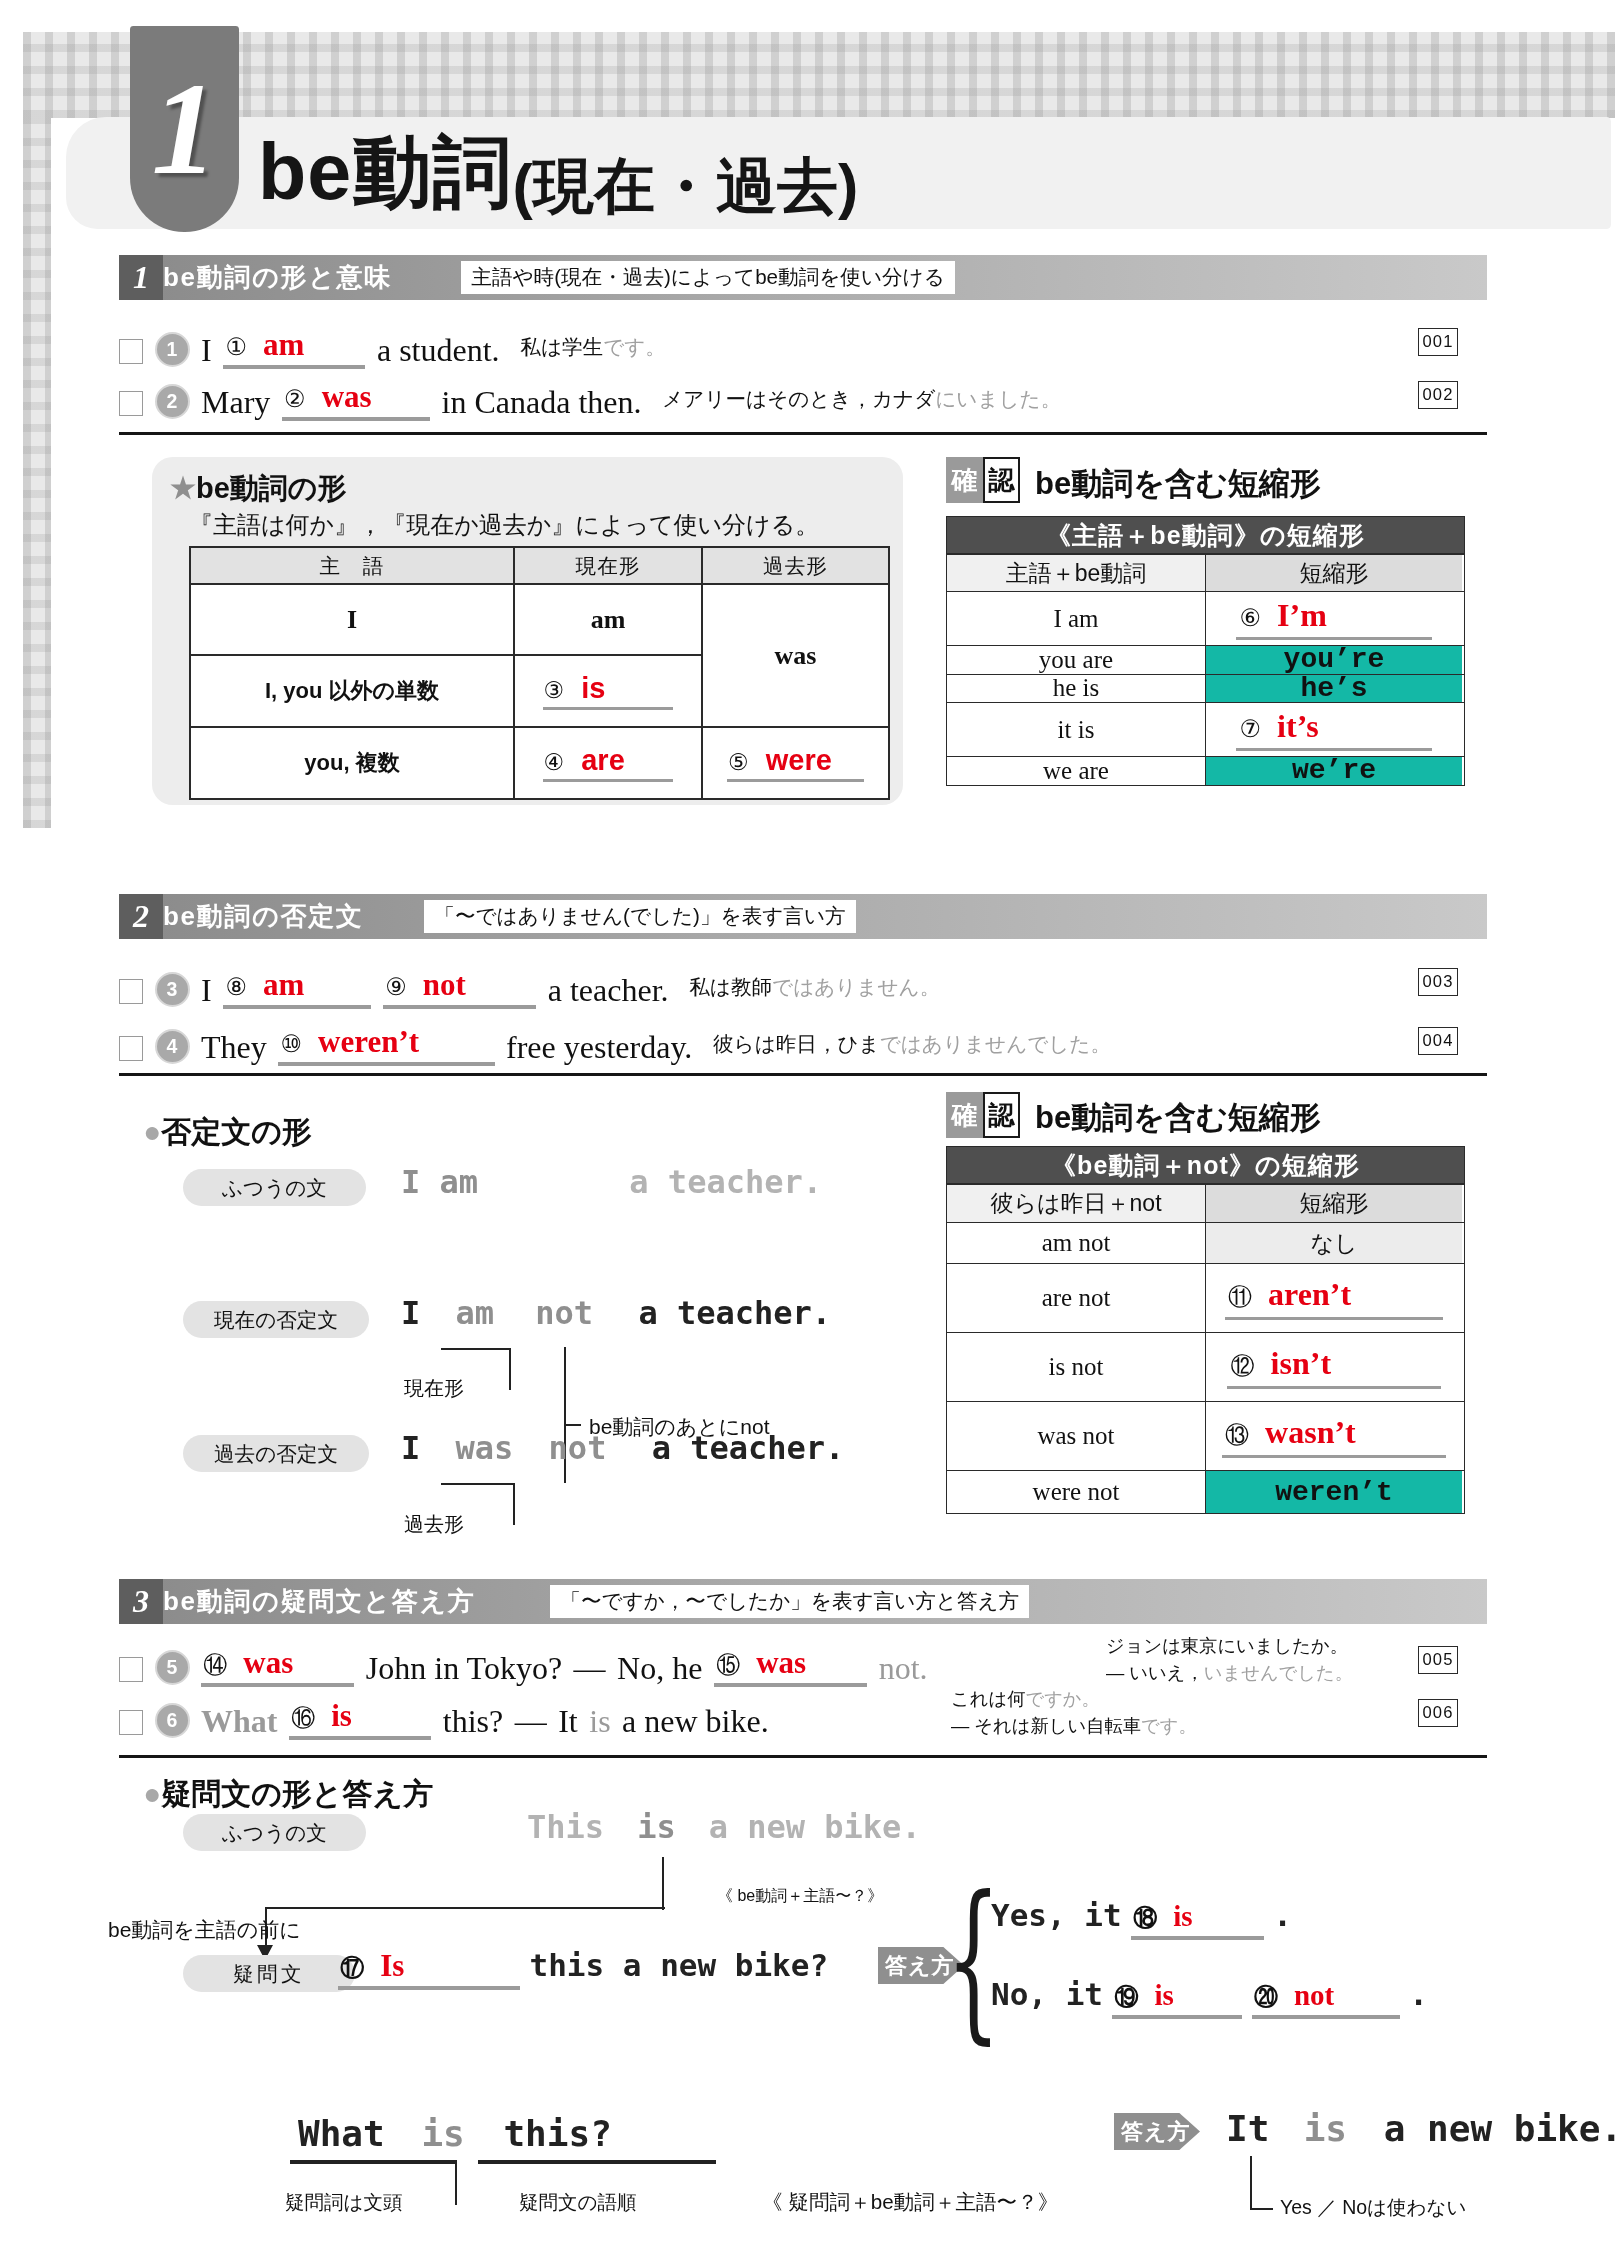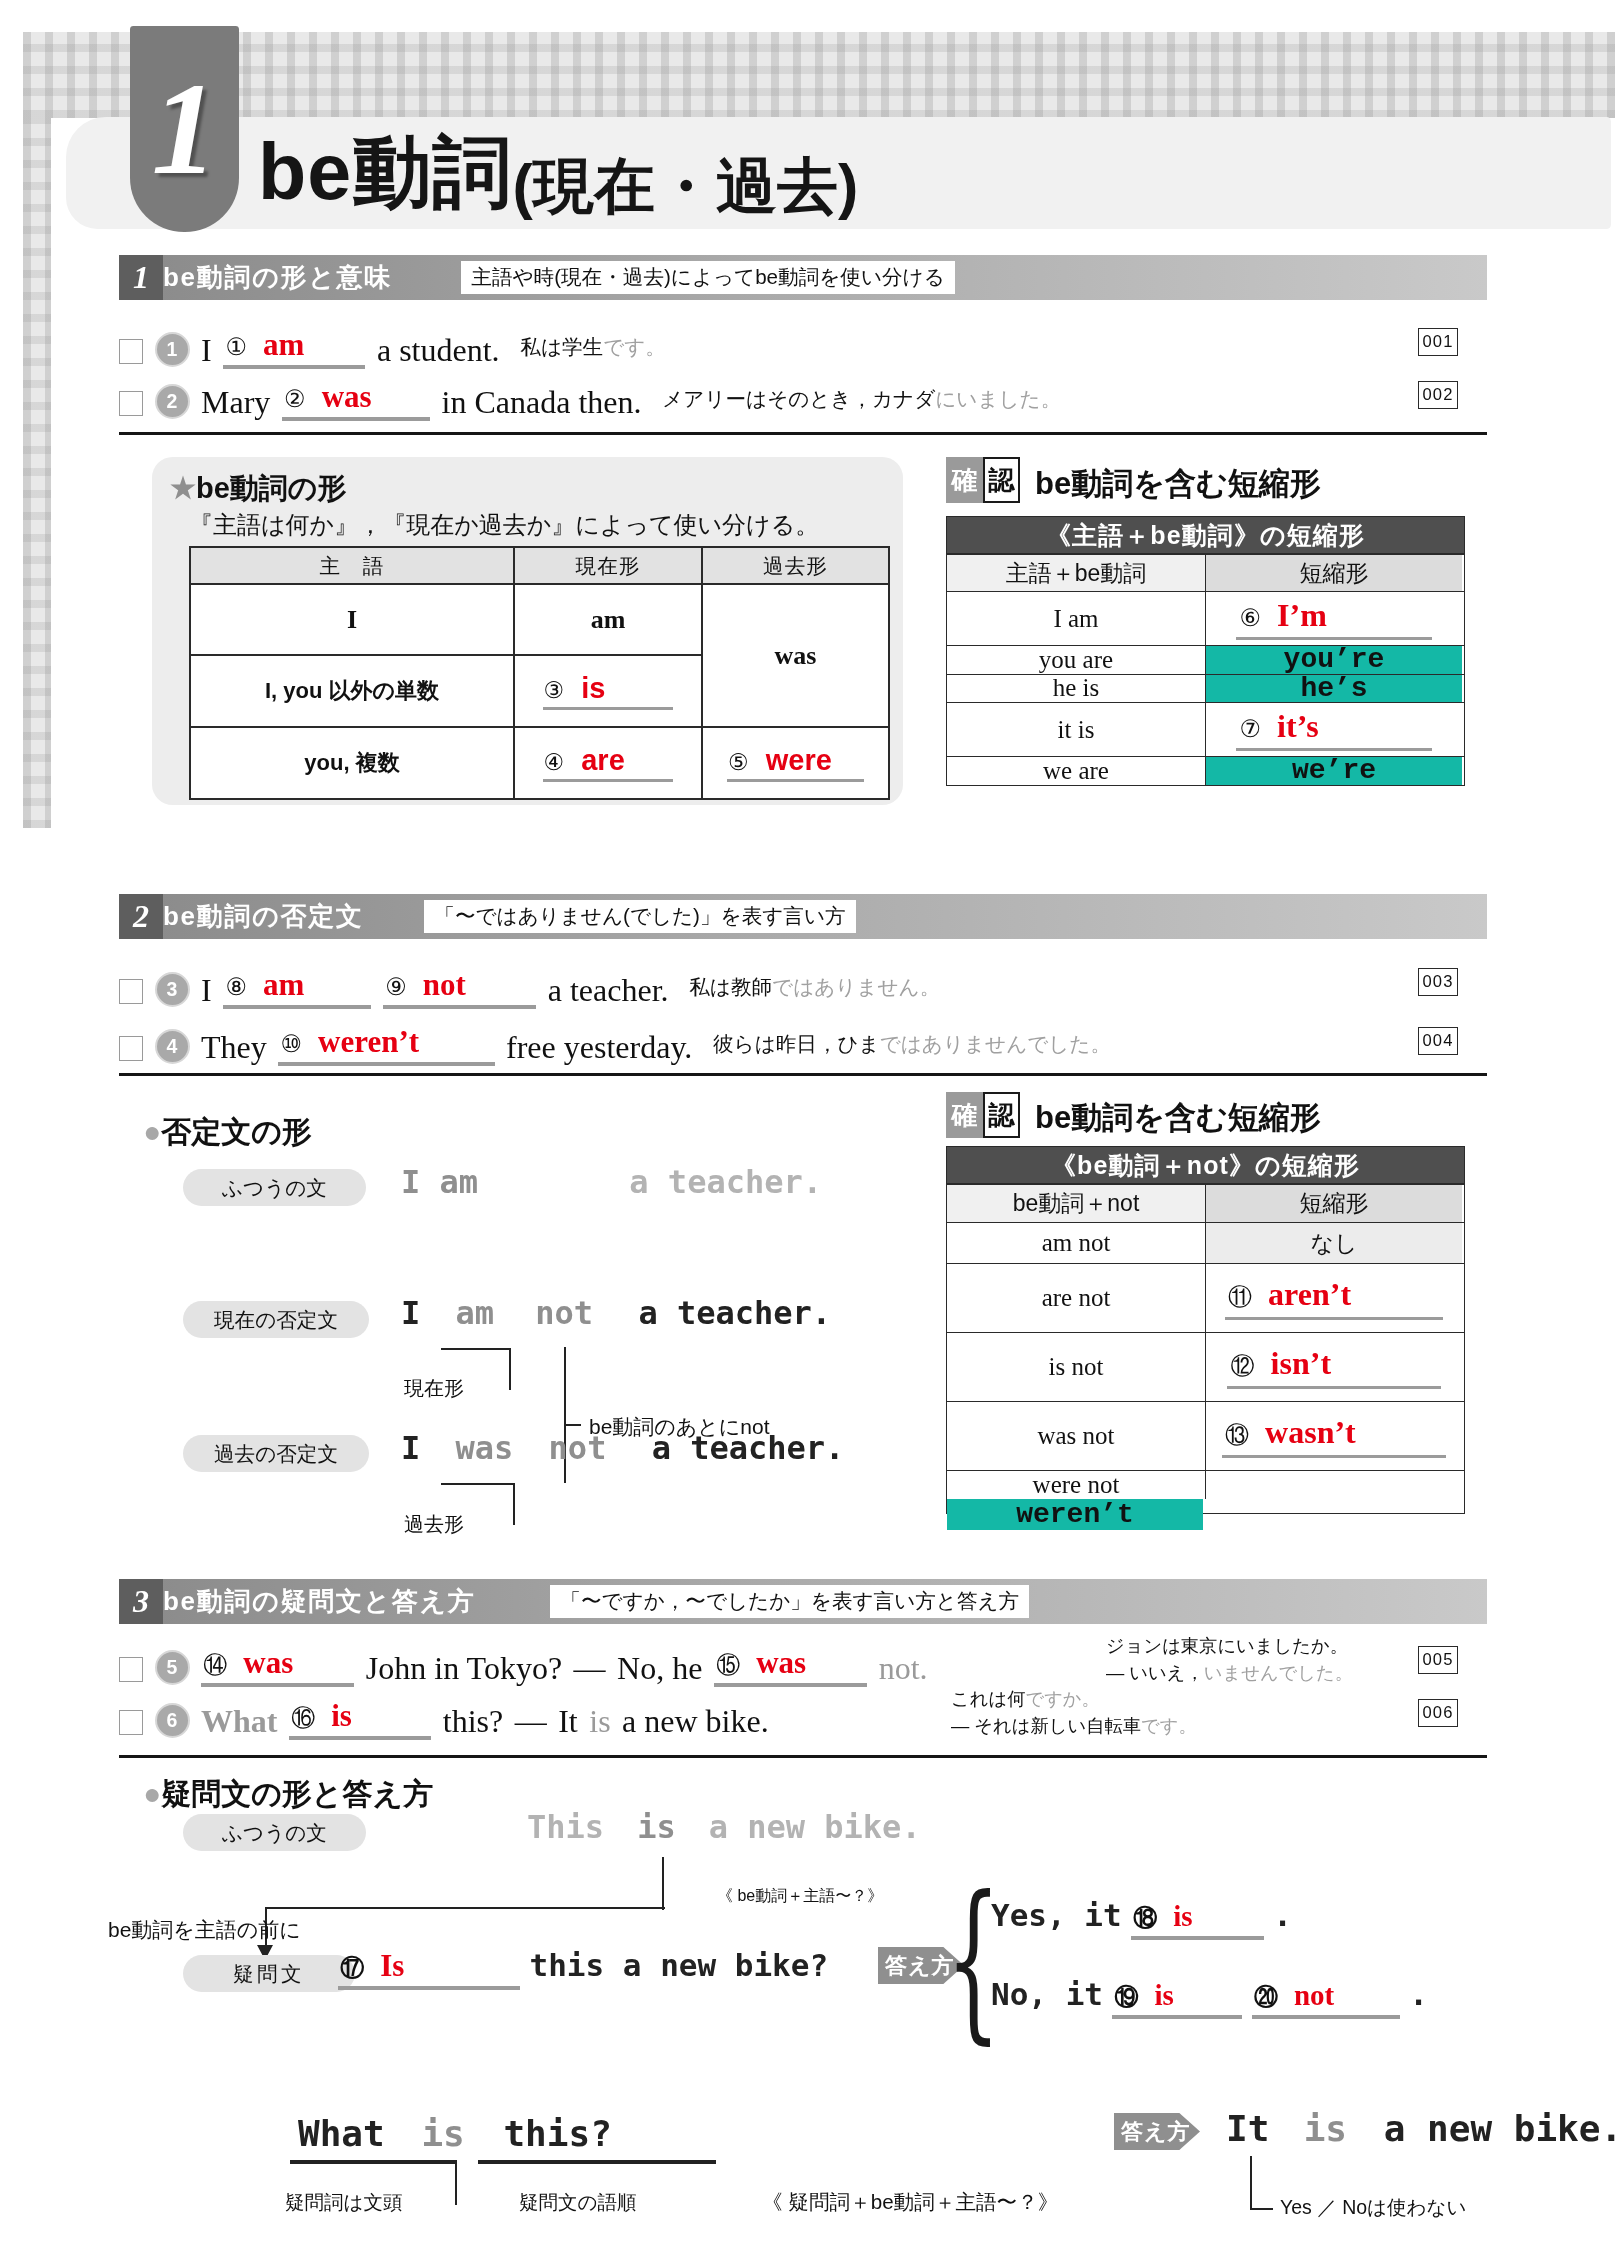--- a/index.html
+++ b/index.html
@@ -311,21 +311,21 @@
 
   <div class="abs kbadge" style="left:946px;top:1092px;">
     <div class="k1s">確</div>
     <div class="k2s">認</div>
   </div>
   <div class="abs ktitle" style="left:1035px;top:1097px;">be動詞を含む短縮形</div>
 
   <div class="abs ktable" style="left:946px;top:1146px;">
     <div class="kthead">《be動詞＋not》の短縮形</div>
     <div class="krow" style="height:37px;">
-      <div class="kc l sub" style="background:#f0f0f0;font-family:'Liberation Sans',sans-serif;">be動詞＋not</div>
+      <div class="kc l sub" style="background:#f0f0f0;font-family:'Liberation Sans',sans-serif;">彼らは昨日＋not</div>
       <div class="kc r sub" style="background:#dcdcdc;">短縮形</div>
     </div>
     <div class="krow" style="height:40px;">
       <div class="kc l">am not</div>
       <div class="kc r jpw">なし</div>
     </div>
     <div class="krow" style="height:68px;">
       <div class="kc l">are not</div>
       <div class="kc r">
         <span class="kblank" style="min-width:206px;">
@@ -345,21 +345,21 @@
     </div>
     <div class="krow" style="height:68px;">
       <div class="kc l">was not</div>
       <div class="kc r">
         <span class="kblank" style="min-width:212px;">
             <span class="bno">⑬</span>
             <span class="bans">wasn’t</span>
           </span>
       </div>
     </div>
-    <div class="krow" style="height:42px;flex-direction:column;">
+    <div class="krow" style="height:42px;">
       <div class="kc l">were not</div>
       <div class="kc r given">weren’t</div>
     </div>
   </div>
 
   <div class="abs secbar" style="top:1579px;">
     <div class="secnum">3</div>
     <div class="sectitle">be動詞の疑問文と答え方</div>
     <div class="secnote" style="left:431px;">「〜ですか，〜でしたか」を表す言い方と答え方</div>
   </div>

